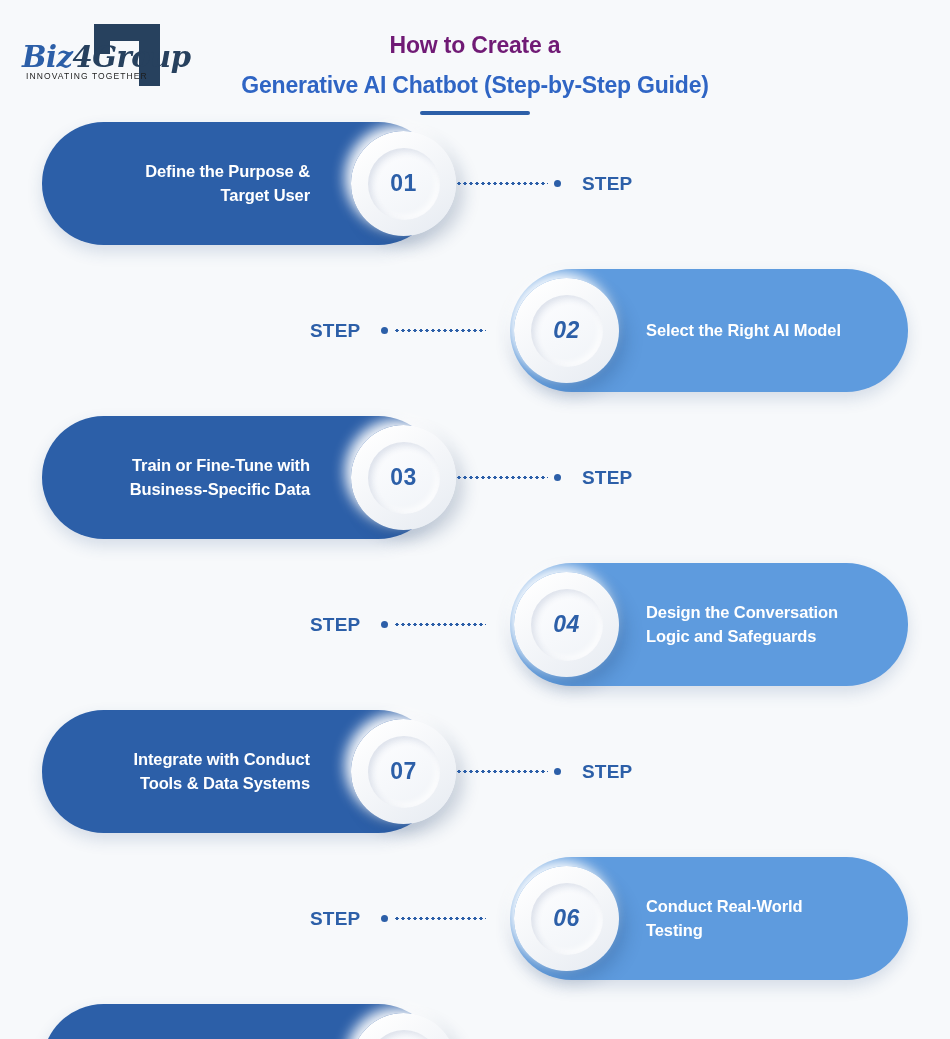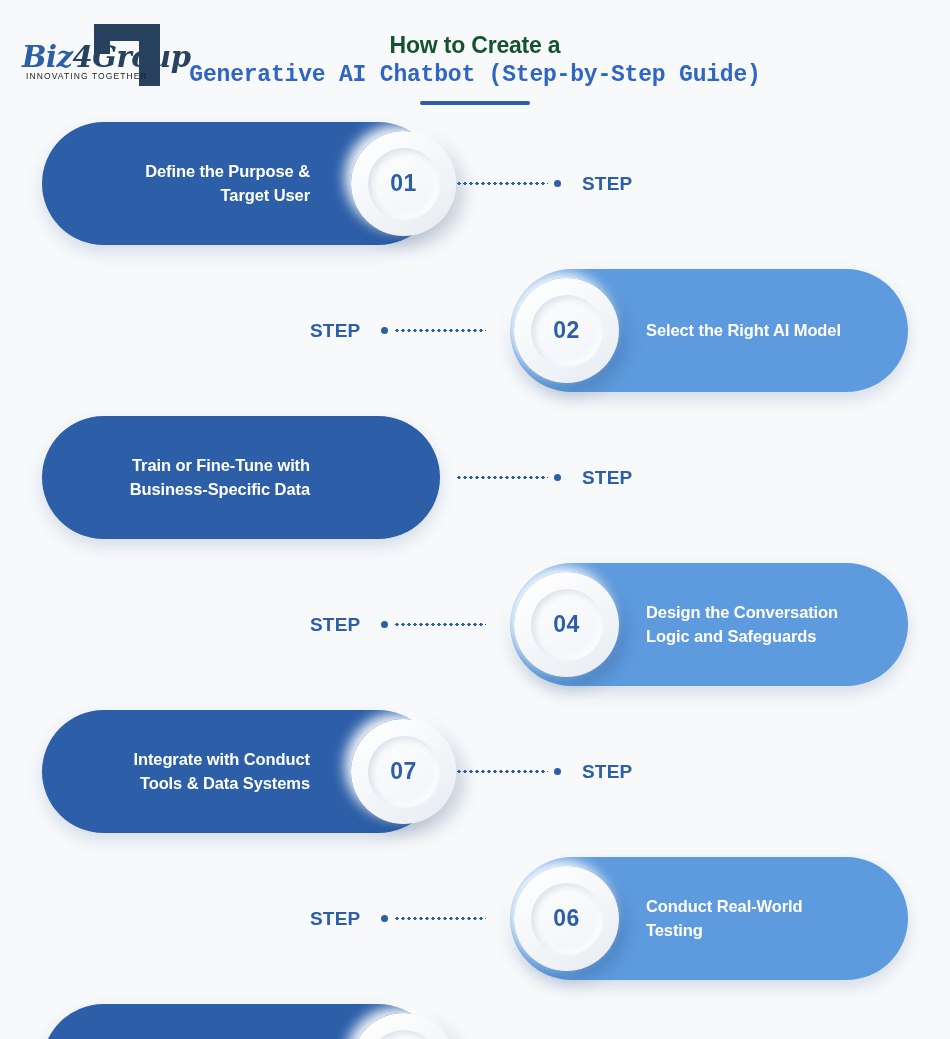--- a/index.html
+++ b/index.html
@@ -39,26 +39,26 @@
   .logo-tag{
     position:absolute;left:4px;top:47px;
     font-size:8.5px;font-weight:normal;letter-spacing:1.1px;
     color:#1d1d1d;white-space:nowrap;z-index:3;
   }
 
   .title-block{
     position:absolute;left:0;top:30px;width:950px;text-align:center;
   }
   .title-line1{
-    font-size:23px;font-weight:bold;color:#14532d;line-height:1.32;
+    font-size:23px;font-weight:bold;color:#701a75;line-height:1.32;
     letter-spacing:-0.2px;
   }
   .title-line2{
     font-size:23px;font-weight:bold;color:#2f65c4;line-height:1.32;
-    letter-spacing:-0.2px;margin-top:0;font-family:Liberation Mono, monospace;
+    letter-spacing:-0.2px;margin-top:10px;
   }
   .title-rule{
     width:110px;height:4px;background:#2c5fa8;border-radius:2px;
     margin:10px auto 0;
   }
 
   
   .steps{position:relative;}
   .step-row{
     position:relative;height:123px;margin-bottom:24px;
@@ -87,21 +87,21 @@
   
   .disc{
     position:absolute;top:9px;width:105px;height:105px;border-radius:50%;
     background:linear-gradient(145deg,#ffffff 10%,#e9edf3 90%);
     box-shadow:
       -6px -6px 13px rgba(255,255,255,.95),
       7px 9px 17px rgba(25,55,100,.22);
     display:flex;align-items:center;justify-content:center;margin-left:20px;
   }
   .disc.right{right:-16px;}
-  .disc.left{left:-16px;}
+  .disc.left{left:-16px;font-style:italic;}
   .disc-inner{
     width:72px;height:72px;border-radius:50%;
     background:linear-gradient(150deg,#fbfcfe 15%,#f1f4f8 95%);
     box-shadow:
       inset 3px 3px 7px rgba(30,60,110,.14),
       inset -3px -3px 7px rgba(255,255,255,.95);
     display:flex;align-items:center;justify-content:center;
   }
   .disc-num{
     font-size:23px;font-weight:bold;color:#2c5fa8;letter-spacing:0.5px;
@@ -199,20 +199,25 @@
         <div class="conn-label">STEP</div>
       </div>
     </div>
 
     <div class="step-row">
       <div class="pill dark">
         <div class="pill-text">
           <span>Train or Fine-Tune with</span>
           <span>Business-Specific Data</span>
         </div>
+        <div class="disc right">
+          <div class="disc-inner">
+            <span class="disc-num">03</span>
+          </div>
+        </div>
       </div>
       <div class="conn to-right">
         <div class="conn-line">
           <div class="dots"></div>
           <div class="dot"></div>
         </div>
         <div class="conn-label">STEP</div>
       </div>
     </div>
 

